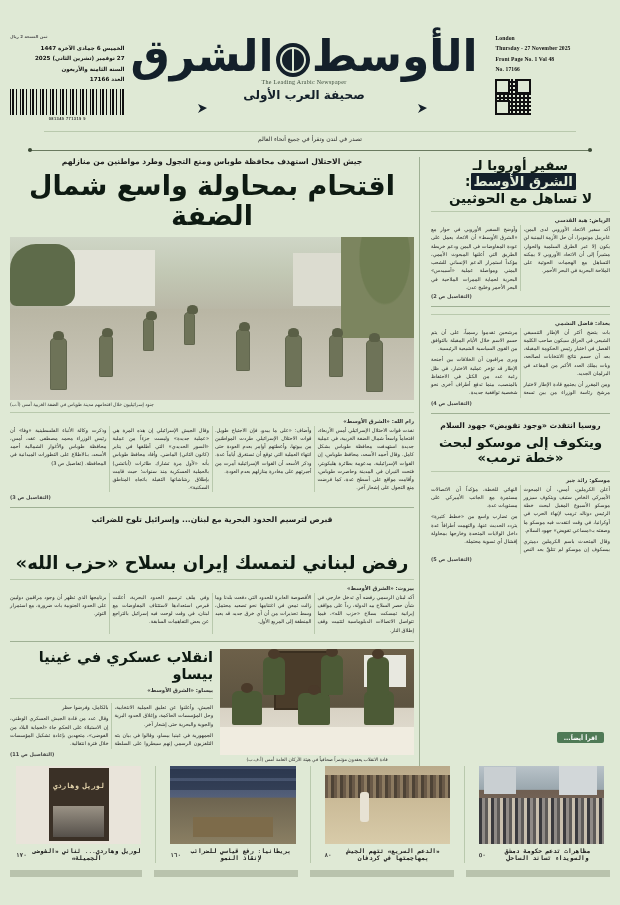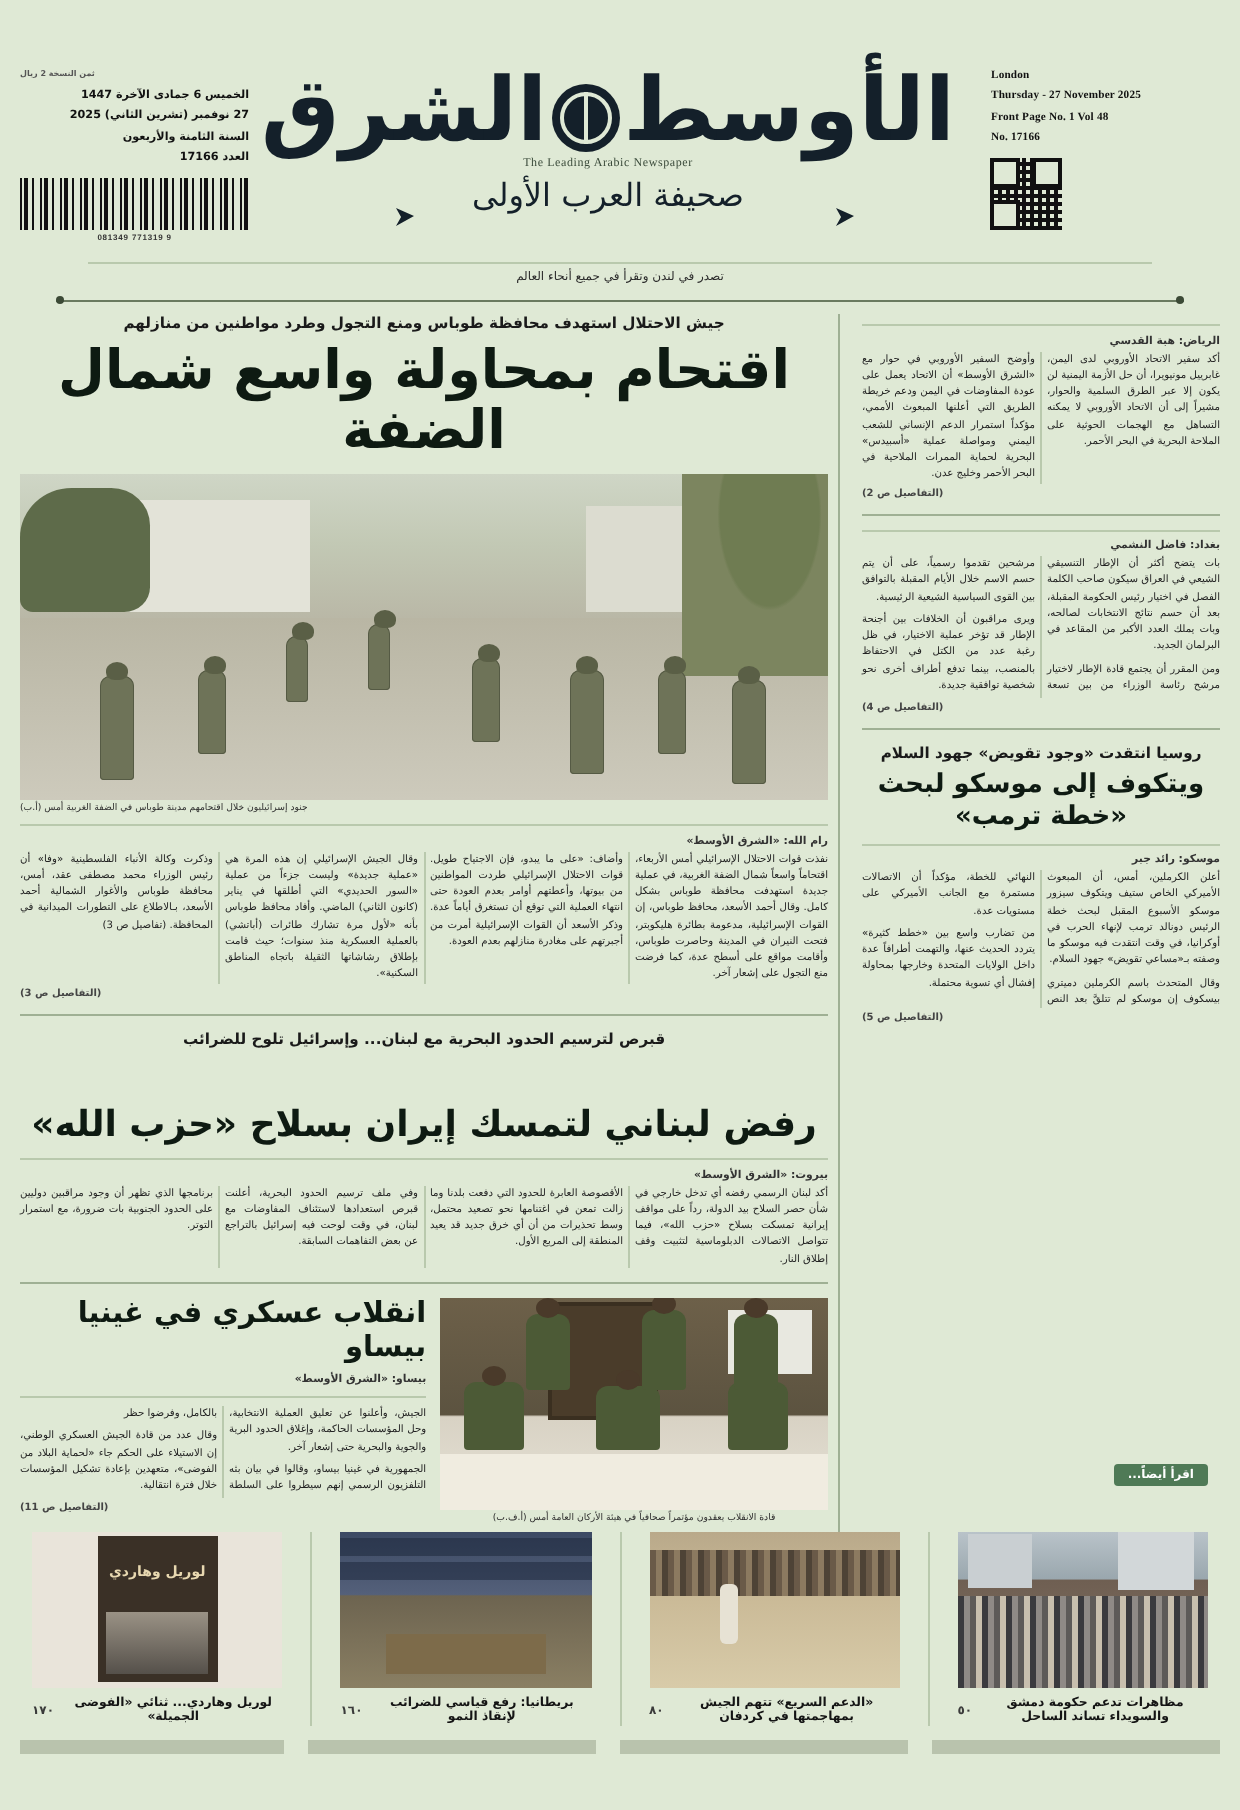--- a/index.html
+++ b/index.html
@@ -23,21 +23,21 @@
   .qr:before{top:0;left:0;}
   .qr:after{top:0;right:0;}
   .qr-bl{position:absolute;bottom:0;left:0;width:11px;height:11px;border:2.5px solid #111;background:#dfe9d5;}
 
   .mh-logo{flex:1;text-align:center;position:relative;padding-top:2px;}
   .logo-word{font-size:44px;font-weight:bold;line-height:.95;letter-spacing:-1px;color:#14202a;font-family:"DejaVu Sans",sans-serif;white-space:nowrap;}
   .logo-globe{display:inline-block;width:34px;height:34px;border-radius:50%;background:#14202a;vertical-align:-6px;margin:0 2px;position:relative;}
   .logo-globe:before{content:"";position:absolute;inset:4px;border-radius:50%;border:2px solid #dfe9d5;}
   .logo-globe:after{content:"";position:absolute;left:50%;top:4px;bottom:4px;width:2px;margin-left:-1px;background:#dfe9d5;}
   .logo-en{font-family:"Liberation Serif",serif;font-size:6px;color:#3a4a3a;margin-top:2px;letter-spacing:.3px;}
-  .logo-tag{font-size:16px;font-weight:normal;color:#14202a;margin-top:3px;}
+  .logo-tag{font-size:12px;font-weight:bold;color:#14202a;margin-top:3px;}
 
   .mh-right{direction:rtl;text-align:right;font-size:5.6px;font-weight:bold;line-height:1.9;width:120px;padding-right:6px;}
   .barcode{height:26px;margin-top:4px;background:repeating-linear-gradient(90deg,#111 0 1px,transparent 1px 2px,#111 2px 4px,transparent 4px 6px,#111 6px 7px,transparent 7px 10px);}
   .barcode-num{font-family:"Liberation Sans",sans-serif;font-size:4px;color:#333;text-align:center;letter-spacing:.4px;}
   .mh-corner{font-size:4px;color:#555;text-align:left;margin-bottom:2px;}
 
   .mh-bird{position:absolute;top:104px;width:9px;height:9px;background:#14202a;clip-path:polygon(0 0,100% 45%,0 100%,28% 50%);}
   .bird-l{left:198px;} .bird-r{left:418px;}
 
   .tagline-row{text-align:center;font-size:6px;color:#2b2b2b;border-top:.6px solid #b9c9ad;margin:6px 34px 0;padding-top:3px;}
@@ -93,21 +93,21 @@
   
   .photo-gb{height:106px;background:linear-gradient(180deg,#6d6049 0%,#5c5340 55%,#d8d2c4 56%,#e6e2d6 100%);}
   .gb-door{position:absolute;left:28%;top:2%;width:26%;height:52%;background:#4a3c2a;border:2px solid #3a2f20;}
   .gb-board{position:absolute;right:4%;top:6%;width:22%;height:30%;background:#e8e8e0;}
   .gb-table{position:absolute;left:0;right:0;bottom:0;height:26%;background:#f0ece0;}
   .gb-fig{position:absolute;background:#4c5a36;border-radius:6px 6px 2px 2px;}
   .gb-fig:before{content:"";position:absolute;top:-8px;left:50%;margin-left:-6px;width:12px;height:10px;background:#4a3a2a;border-radius:50%;}
 
   
   .readalso{position:absolute;right:16px;bottom:142px;background:#4f7a56;color:#fff;font-size:6px;font-weight:bold;padding:2px 7px;border-radius:2px;}
-  .strip{position:absolute;left:10px;right:10px;bottom:22px;display:flex;gap:8px;align-items:center;}
+  .strip{position:absolute;left:10px;right:10px;bottom:22px;display:flex;gap:8px;align-items:center;font-family:Liberation Mono, monospace;}
   .teaser{flex:1;padding:0 6px;box-sizing:border-box;text-align:center;}
   .tdiv{width:1px;background:#b9c9ad;align-self:stretch;flex:0 0 1px;}
   .t-img{height:78px;width:100%;position:relative;overflow:hidden;}
   .t-cap{display:flex;align-items:center;justify-content:center;gap:5px;margin-top:4px;}
   .t-txt{font-size:6.2px;font-weight:bold;color:#141414;line-height:1.25;text-align:center;}
   .t-num{font-size:6px;color:#3a3a3a;font-weight:bold;white-space:nowrap;}
 
   .img-book{background:#e9e4da;}
   .book-cover{position:absolute;left:26%;top:3%;width:48%;height:94%;background:#3a3026;}
   .book-ttl{position:absolute;left:0;right:0;top:20%;text-align:center;color:#e8d8b0;font-size:7px;font-weight:bold;line-height:1.2;}
@@ -172,20 +172,24 @@
   <div class="rule-dot">
     <span class="d l"></span>
       <span class="d r"></span>
   </div>
 
   <div class="grid">
 
     <div class="col-left">
 
       <div>
+        <div class="hl-left">
+          <span>سفير أوروبا لـ</span><span class="brandmark">الشرق الأوسط</span>:
+          <div>لا تساهل مع الحوثيين</div>
+        </div>
         <div class="hdiv-thin"></div>
         <div class="byline">الرياض: هبة القدسي</div>
         <div class="body-col cols2">
           <p>أكد سفير الاتحاد الأوروبي لدى اليمن، غابرييل مونيويرا، أن حل الأزمة اليمنية لن يكون إلا عبر الطرق السلمية والحوار، مشيراً إلى أن الاتحاد الأوروبي لا يمكنه التساهل مع الهجمات الحوثية على الملاحة البحرية في البحر الأحمر.</p>
           <p>وأوضح السفير الأوروبي في حوار مع «الشرق الأوسط» أن الاتحاد يعمل على عودة المفاوضات في اليمن ودعم خريطة الطريق التي أعلنها المبعوث الأممي، مؤكداً استمرار الدعم الإنساني للشعب اليمني ومواصلة عملية «أسبيدس» البحرية لحماية الممرات الملاحية في البحر الأحمر وخليج عدن.</p>
         </div>
         <div class="more">(التفاصيل ص 2)</div>
       </div>
 
       <div class="hdiv"></div>

